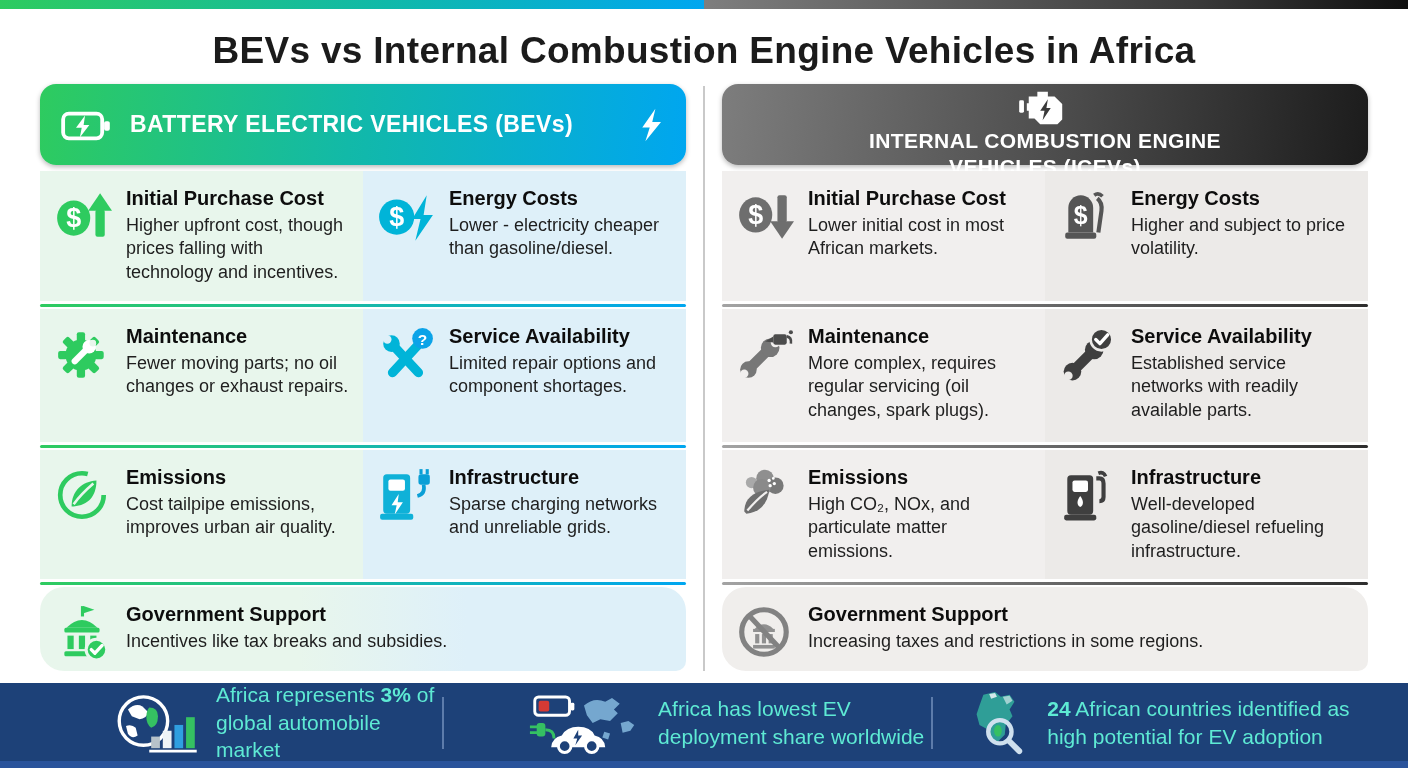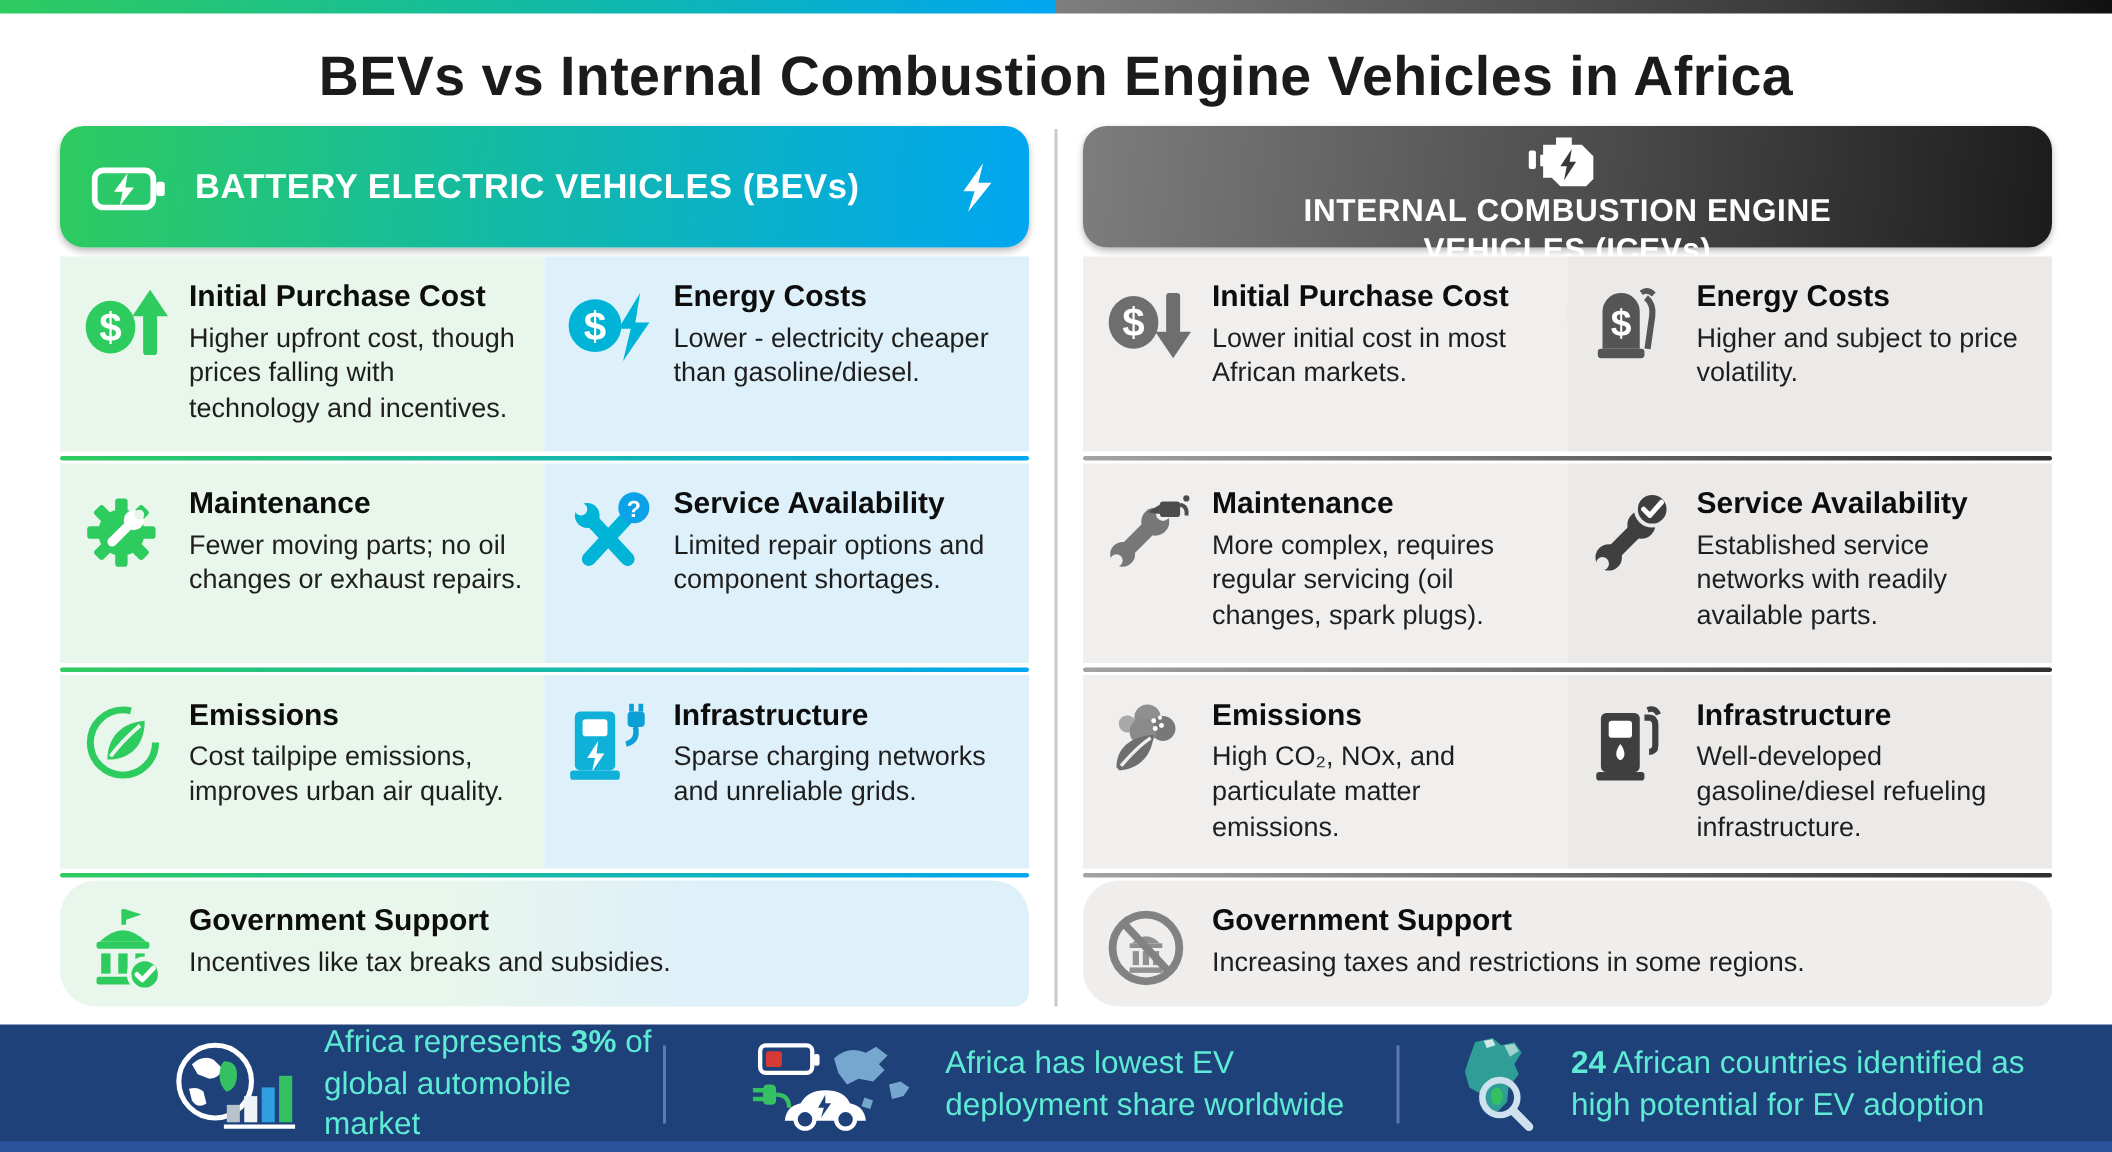--- a/index.html
+++ b/index.html
@@ -60,21 +60,21 @@
   .cell-full .cdesc { max-width:none; }
 
   
   .footer {
     position:absolute; left:0; right:0; bottom:0; height:85px;
     background:#1d4178; display:flex; align-items:center; color:#5eead4;
   }
   .footer-bottom-strip { position:absolute; left:0; right:0; bottom:0; height:7px; background:#2a539b; }
   .stat { display:flex; align-items:center; height:100%; padding-bottom:6px; }
   .stat-1 { width:31.4%; padding-left:116px; }
-  .stat-2 { width:34.6%; padding-left:56px; }
+  .stat-2 { width:34.6%; padding-left:84px; }
   .stat-3 { flex:1; padding-left:30px; }
   .vdiv { width:2px; height:52px; background:#5d7cab; margin-bottom:6px; }
   .sicon { margin-right:18px; display:flex; }
   .sicon svg { display:block; }
   .stext { font-size:21px; line-height:1.32; }
   .stext b { font-weight:700; }
   .stat-1 .stext { max-width:248px; }
   .stat-2 .stext { max-width:310px; }
   .stat-3 .stext { max-width:330px; }
 </style>

